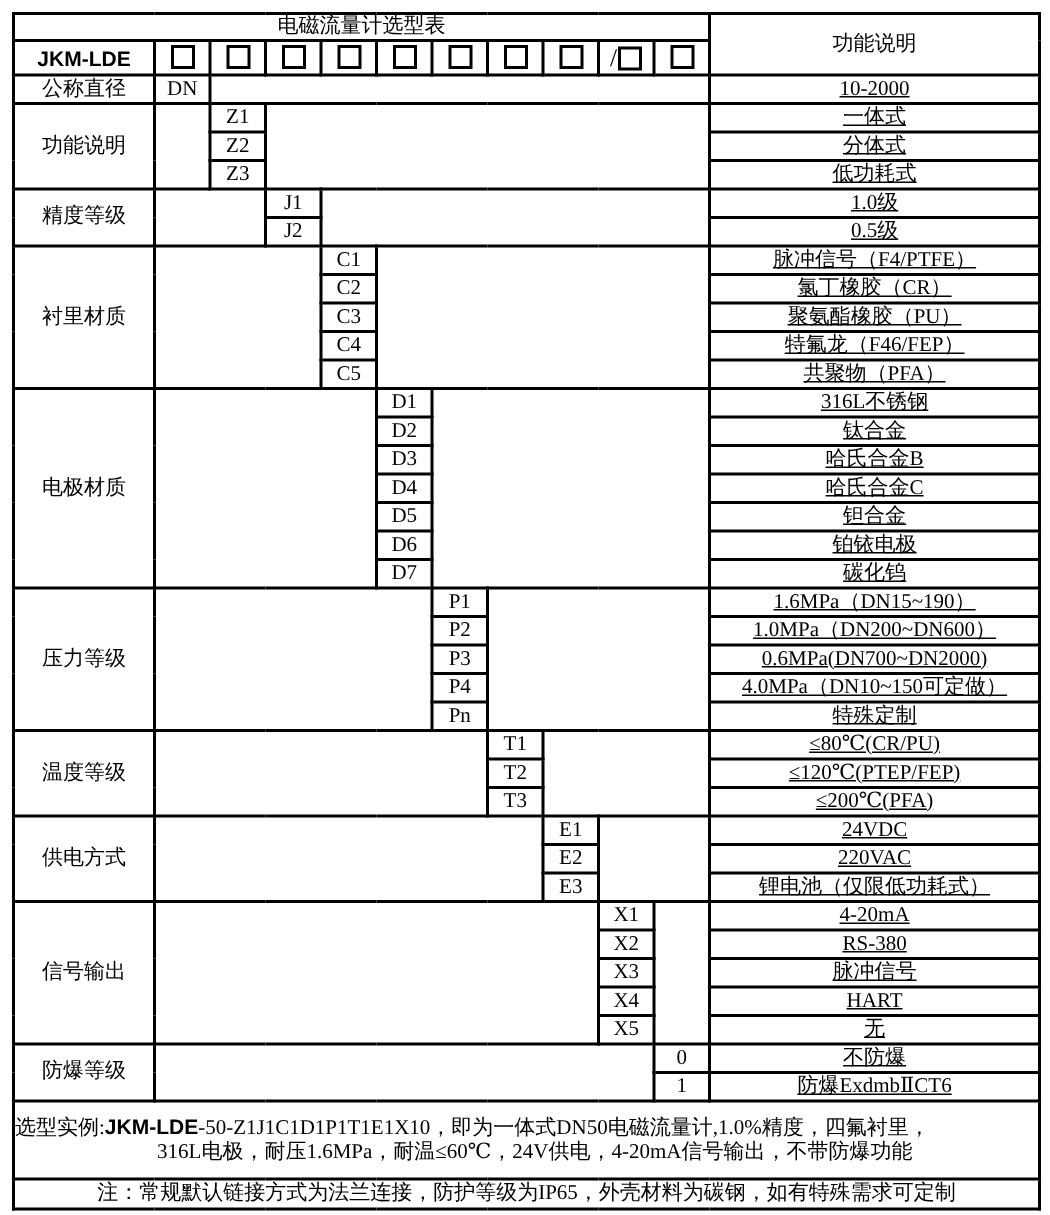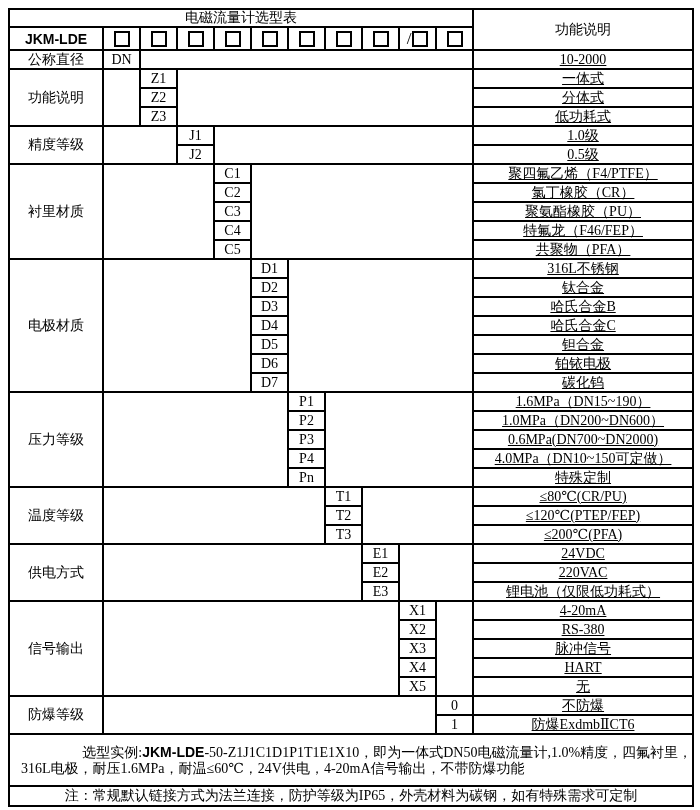--- a/index.html
+++ b/index.html
@@ -64,22 +64,22 @@
     vertical-align: middle;
     font-size: 17px;
     margin-right: 1px;
   }
 
   td.example {
     font-size: 15px;
     white-space: normal;
     padding: 2px 3px;
   }
-  .ex1 { text-align: right; }
-  .ex2 { text-align: left; padding-left: 11px; }
+  .ex1 { text-align: left; }
+  .ex2 { text-align: center; padding-left: 11px; }
   .ex-model {
     font-family: "Liberation Sans", "DejaVu Sans", sans-serif;
     font-weight: bold;
   }
   td.notecell {
     font-size: 15px;
     text-align: left;
     padding: 1px 3px;
     white-space: normal;
   }
@@ -157,21 +157,21 @@
   <tr class="r">
     <td class="code">J2</td>
     <td class="desc">0.5级</td>
   </tr>
 
   <tr class="r">
     <td class="lab" rowspan="5">衬里材质</td>
     <td rowspan="5" colspan="3"></td>
     <td class="code">C1</td>
     <td rowspan="5" colspan="6"></td>
-    <td class="desc">聚四氟乙烯（F4/PTFE）</td>
+    <td class="desc">脉冲信号（F4/PTFE）</td>
   </tr>
   <tr class="r">
     <td class="code">C2</td>
     <td class="desc">氯丁橡胶（CR）</td>
   </tr>
   <tr class="r">
     <td class="code">C3</td>
     <td class="desc">聚氨酯橡胶（PU）</td>
   </tr>
   <tr class="r">

